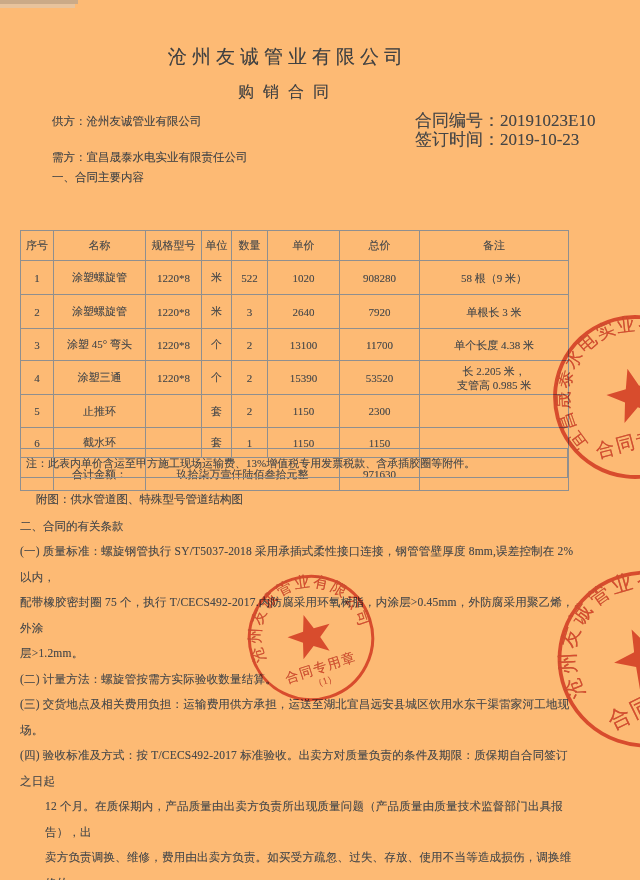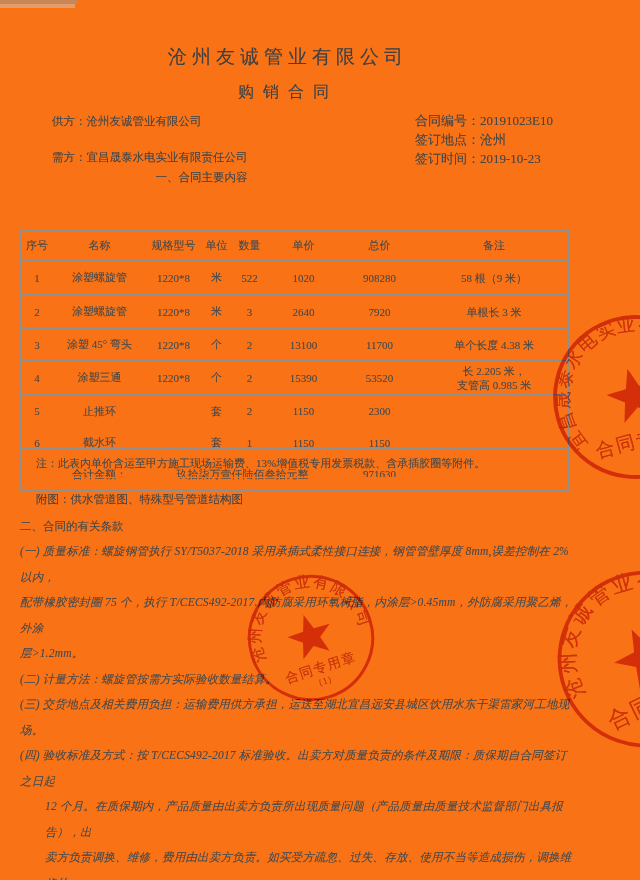--- a/index.html
+++ b/index.html
@@ -1,53 +1,53 @@
 <!DOCTYPE html>
 <html><head>
 <meta charset="utf-8">
 <style>
   html,body{margin:0;padding:0;background:#ffffff;}
   .page{
     position:relative; width:640px; height:880px; overflow:hidden;
-    background:#f97316; color:#464646;
+    background:#fdba74; color:#464646;
     font-family:"Liberation Serif","DejaVu Serif",serif;
     text-shadow:0 0 .5px rgba(80,80,80,.45);
   }
   .smudge1{position:absolute;left:0;top:0;width:78px;height:4px;background:#9a9a9a;opacity:.5;}
   .smudge2{position:absolute;left:0;top:4px;width:75px;height:4px;background:#cfcfcf;opacity:.45;}
 
   .header-block{position:absolute;left:0;top:44px;width:576px;text-align:center;}
   .company-title{font-size:19px;letter-spacing:5px;color:#414141;}
   .doc-title{margin-top:12px;font-size:16px;letter-spacing:9px;color:#414141;}
 
   .meta-left{position:absolute;left:20px;top:114px;font-size:11.5px;margin-left:32px;}
   .meta-left .supplier{margin-bottom:21px;}
-  .meta-left .section1{margin-top:5px;text-align:right;}
-  .meta-right{position:absolute;left:415px;top:111px;font-size:13px;line-height:19px;}
+  .meta-left .section1{margin-top:5px;}
+  .meta-right{position:absolute;left:415px;top:111px;font-size:17px;line-height:19px;}
 
   table.items{
     position:absolute;left:20px;top:188px;width:549px;
     border-collapse:collapse;table-layout:fixed;
     font-size:11px;color:#4a4a4a;margin-top:42px;
   }
   table.items td,table.items th{
     border:1px solid #8f8f8f;text-align:center;vertical-align:middle;
     font-weight:normal;padding:1px 2px;overflow:hidden;
   }
   td.remark-cell{white-space:pre-line;line-height:14px;}
   .note-box{
     position:absolute;left:20px;top:448px;width:548px;height:30px;
     border:1px solid #8f8f8f;font-size:11px;line-height:29px;
-    padding-left:15px;box-sizing:border-box;color:#4a4a4a;
+    padding-left:5px;box-sizing:border-box;color:#4a4a4a;
   }
   .attachment-line{position:absolute;left:36px;top:492px;font-size:11.5px;}
 
   .terms{position:absolute;left:20px;top:514px;width:556px;font-size:11.5px;color:#4a4a4a;}
   .terms .section2{line-height:25px;}
-  .term-line{line-height:25.5px;letter-spacing:.2px;font-style:italic;}
+  .term-line{line-height:25.5px;letter-spacing:.2px;}
   .term-line.indent{padding-left:25px;}
 
   .stamp{position:absolute;mix-blend-mode:multiply;opacity:.87;}
   .stamp svg{display:block;}
   .stamp-a{left:549px;top:311px;width:172px;height:172px;transform:rotate(-15deg);}
   .stamp-b{left:244px;top:571px;width:134px;height:134px;transform:rotate(-18deg);}
   .stamp-c{left:552px;top:565px;width:188px;height:188px;transform:rotate(-26deg);}
 </style>
 </head>
 <body>
@@ -63,21 +63,20 @@
   </div>
 
   <div class="meta-left">
     <div class="supplier">供方：沧州友诚管业有限公司</div>
     <div class="buyer">需方：宜昌晟泰水电实业有限责任公司</div>
     <div class="section1">一、合同主要内容</div>
   </div>
 
   <div class="meta-right">
     <div>合同编号：20191023E10</div>
-    <div>签订地点：沧州</div>
     <div>签订时间：2019-10-23</div>
   </div>
 
   <table class="items">
     <colgroup>
       <col style="width:33px">
         <col style="width:92px">
         <col style="width:56px">
         <col style="width:30px">
       <col style="width:36px">

